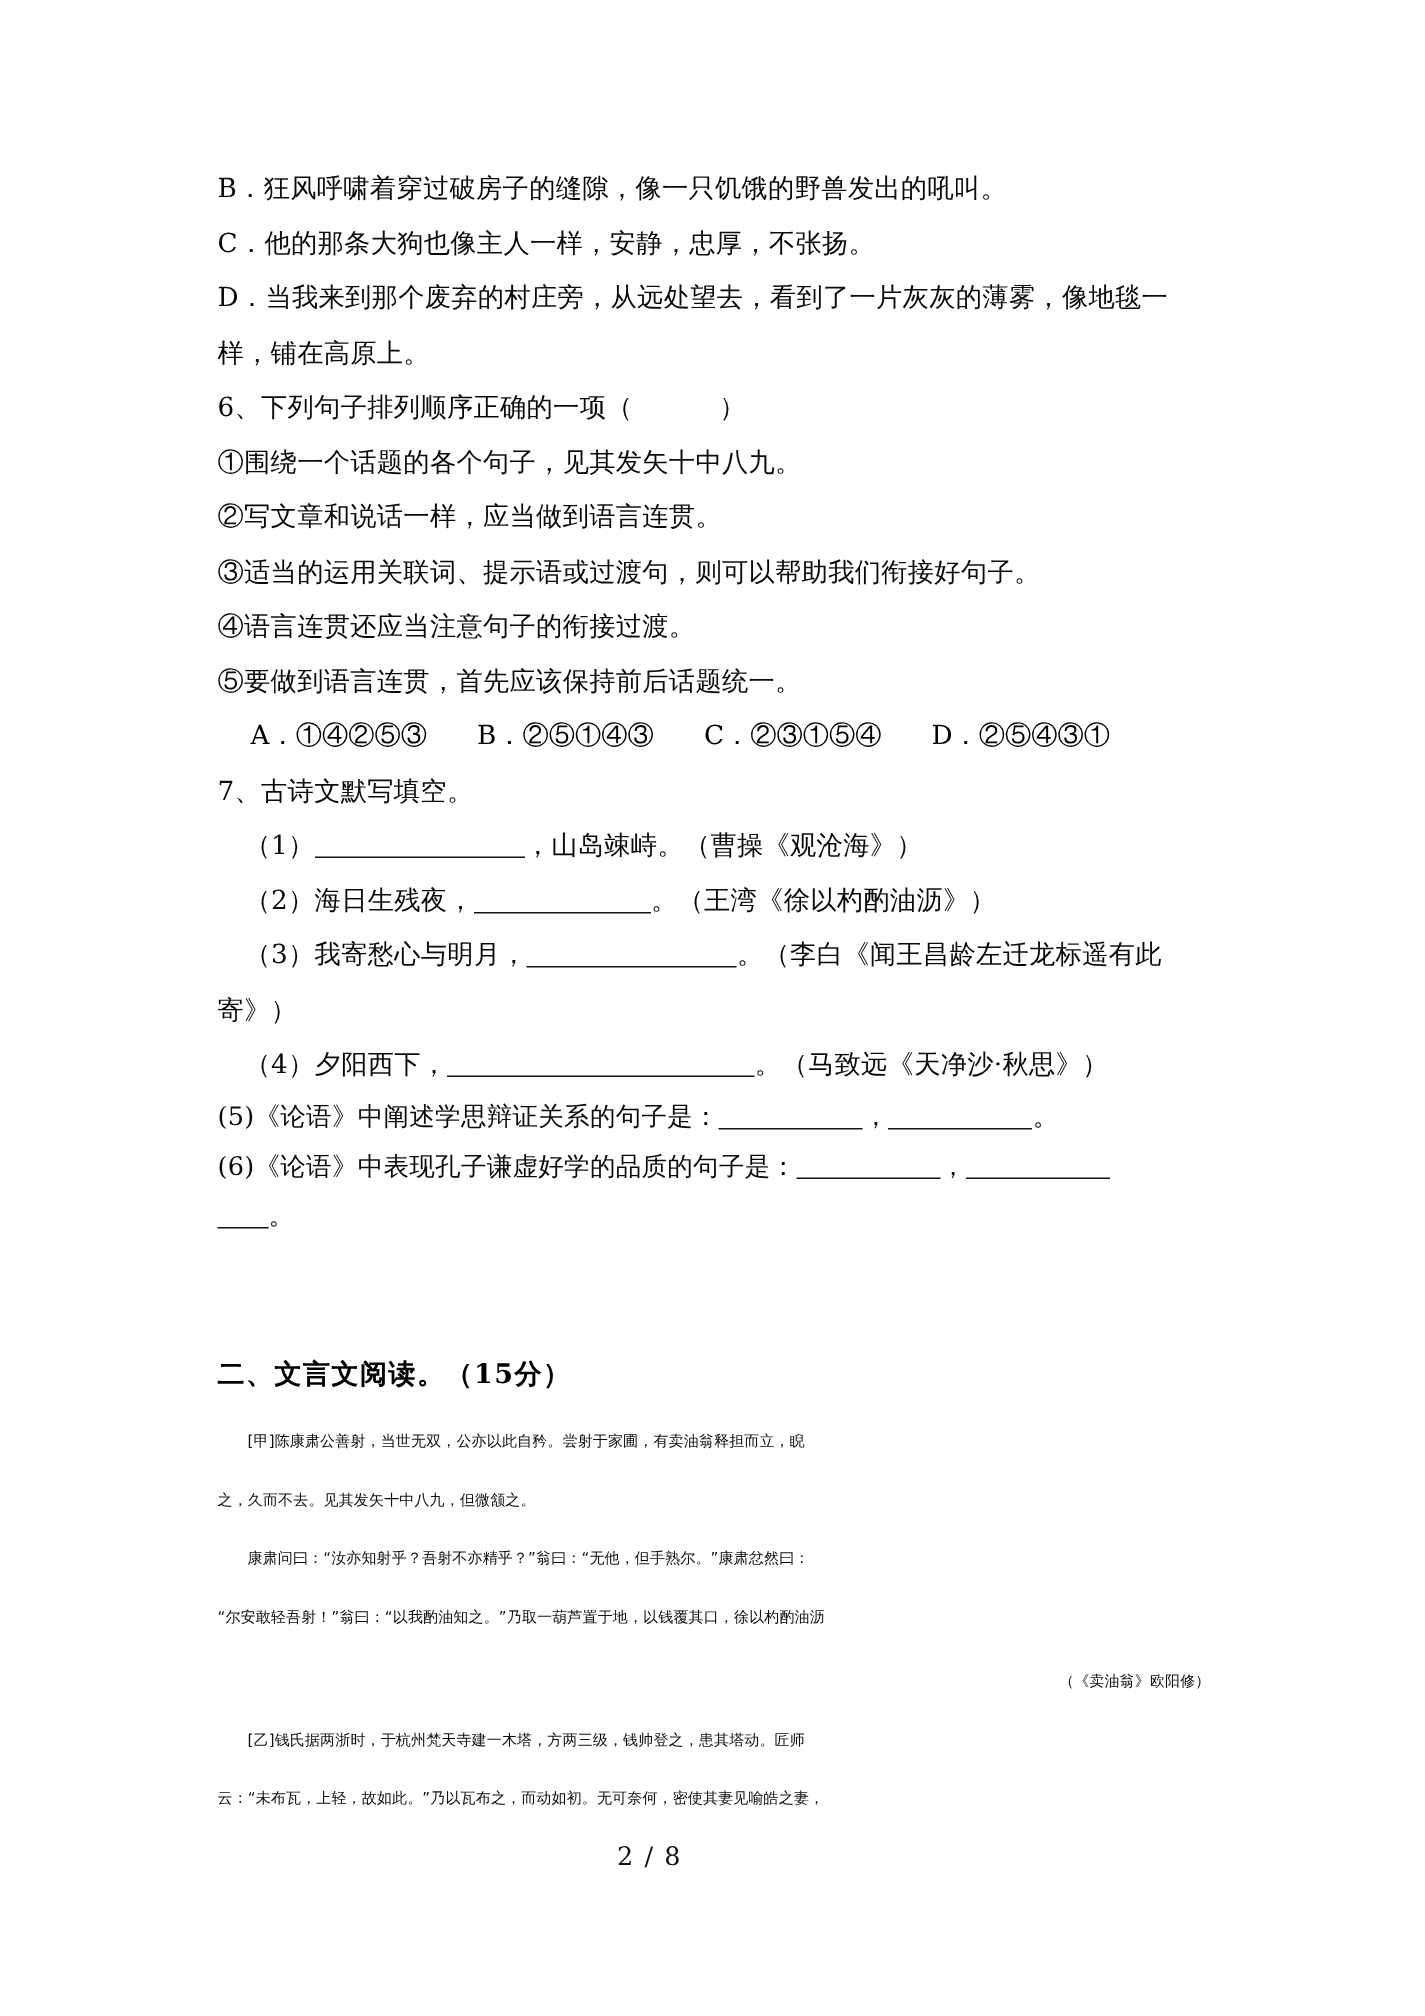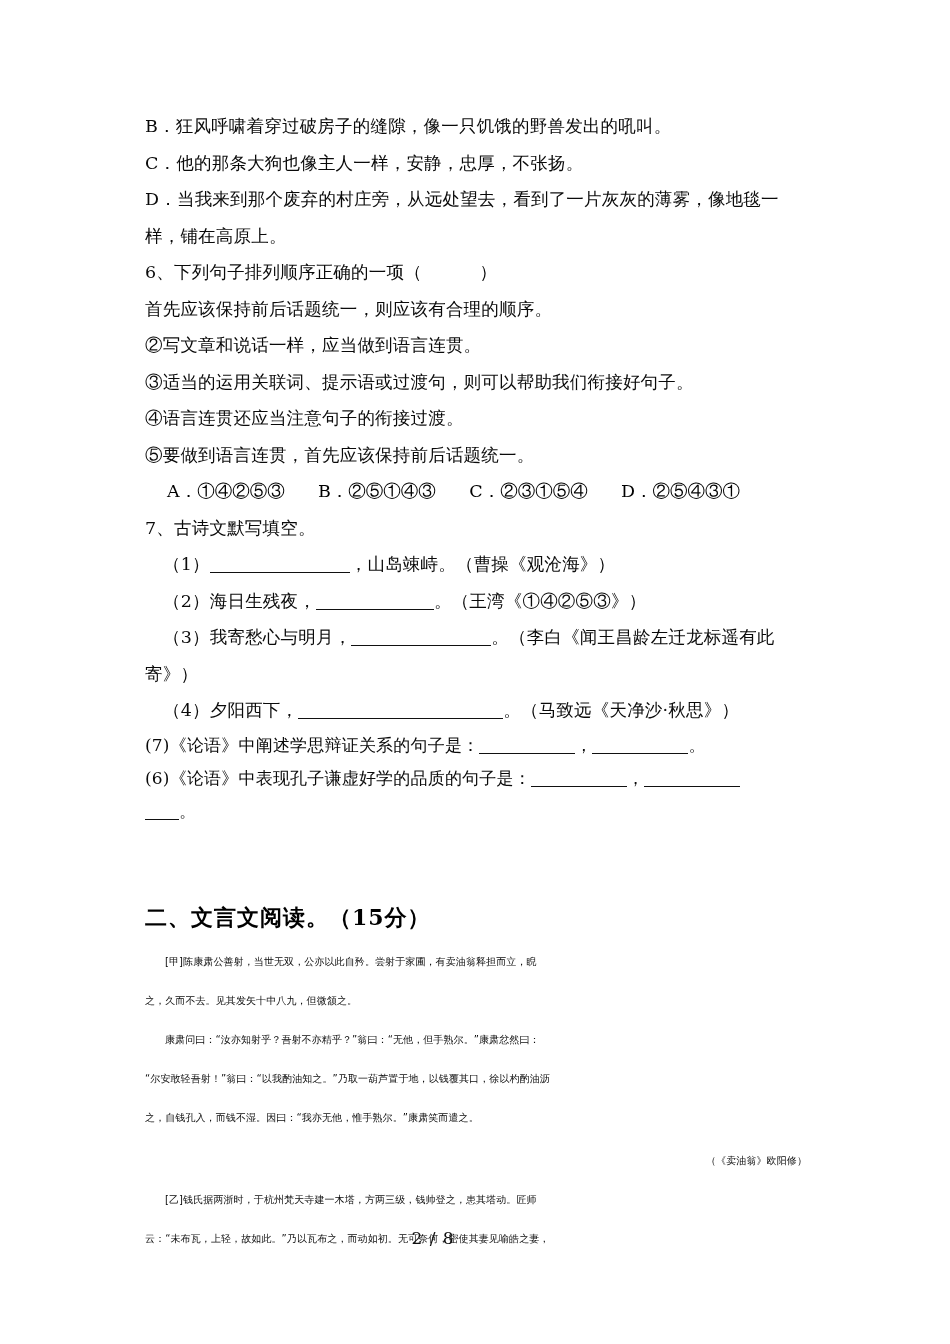--- a/index.html
+++ b/index.html
@@ -79,21 +79,21 @@
   .b-sm  { width: 96px; }
   .b-md  { width: 118px; }
   .b-lg  { width: 140px; }
   .b-xl  { width: 205px; }
   .b-xxl { width: 34px; }
 
   
   .sec-head {
     font-family: "DejaVu Serif", "Liberation Serif", serif;
     font-weight: bold;
-    font-size: 22px;
+    font-size: 18px;
     line-height: 38px;
     letter-spacing: 1px;
     margin-top: 70px;
     margin-bottom: 6px;
     color: #000;
   }
 
   
   .cls {
     font-family: "DejaVu Sans", "Liberation Sans", sans-serif;
@@ -130,50 +130,49 @@
 <div class="page">
 
   <div class="content">
 
     <div class="ln opt">B．狂风呼啸着穿过破房子的缝隙，像一只饥饿的野兽发出的吼叫。</div>
     <div class="ln opt">C．他的那条大狗也像主人一样，安静，忠厚，不张扬。</div>
     <div class="ln opt">D．当我来到那个废弃的村庄旁，从远处望去，看到了一片灰灰的薄雾，像地毯一</div>
     <div class="ln hang">样，铺在高原上。</div>
 
     <div class="ln">6、下列句子排列顺序正确的一项（          ）</div>
-    <div class="ln">首先应该保持前后话题统一，则应该有合理的顺序。</div>
+    <div class="ln">①围绕一个话题的各个句子，见其发矢十中八九。</div>
     <div class="ln">②写文章和说话一样，应当做到语言连贯。</div>
     <div class="ln">③适当的运用关联词、提示语或过渡句，则可以帮助我们衔接好句子。</div>
     <div class="ln">④语言连贯还应当注意句子的衔接过渡。</div>
     <div class="ln">⑤要做到语言连贯，首先应该保持前后话题统一。</div>
     <div class="choices">A．①④②⑤③      B．②⑤①④③      C．②③①⑤④      D．②⑤④③①</div>
 
     <div class="ln">7、古诗文默写填空。</div>
 
     <div class="ln indent1"><span>（1）</span><span class="blank b-lg"></span><span>，山岛竦峙。（曹操《观沧海》）</span></div>
 
-    <div class="ln indent1"><span>（2）海日生残夜，</span><span class="blank b-md"></span><span>。（王湾《①④②⑤③》）</span></div>
+    <div class="ln indent1"><span>（2）海日生残夜，</span><span class="blank b-md"></span><span>。（王湾《徐以杓酌油沥》）</span></div>
 
     <div class="ln indent1"><span>（3）我寄愁心与明月，</span><span class="blank b-lg"></span><span>。（李白《闻王昌龄左迁龙标遥有此</span></div>
     <div class="ln hang">寄》）</div>
 
     <div class="ln indent1"><span>（4）夕阳西下，</span><span class="blank b-xl"></span><span>。（马致远《天净沙·秋思》）</span></div>
 
-    <div class="ln tight"><span>(7)《论语》中阐述学思辩证关系的句子是：</span><span class="blank b-sm"></span><span>，</span><span class="blank b-sm"></span><span>。</span></div>
+    <div class="ln tight"><span>(5)《论语》中阐述学思辩证关系的句子是：</span><span class="blank b-sm"></span><span>，</span><span class="blank b-sm"></span><span>。</span></div>
 
     <div class="ln tight"><span>(6)《论语》中表现孔子谦虚好学的品质的句子是：</span><span class="blank b-sm"></span><span>，</span><span class="blank b-sm"></span></div>
     <div class="ln tight hang"><span class="blank b-xxl"></span><span>。</span></div>
 
     <div class="sec-head">二、文言文阅读。（15分）</div>
 
     <div class="cls para">[甲]陈康肃公善射，当世无双，公亦以此自矜。尝射于家圃，有卖油翁释担而立，睨</div>
     <div class="cls">之，久而不去。见其发矢十中八九，但微颔之。</div>
     <div class="cls para">康肃问曰：“汝亦知射乎？吾射不亦精乎？”翁曰：“无他，但手熟尔。”康肃忿然曰：</div>
     <div class="cls">“尔安敢轻吾射！”翁曰：“以我酌油知之。”乃取一葫芦置于地，以钱覆其口，徐以杓酌油沥</div>
-    <div class="cls">之，自钱孔入，而钱不湿。因曰：“我亦无他，惟手熟尔。”康肃笑而遣之。</div>
     <div class="cls attrib">（《卖油翁》欧阳修）</div>
 
     <div class="cls para">[乙]钱氏据两浙时，于杭州梵天寺建一木塔，方两三级，钱帅登之，患其塔动。匠师</div>
     <div class="cls">云：“未布瓦，上轻，故如此。”乃以瓦布之，而动如初。无可奈何，密使其妻见喻皓之妻，</div>
 
   </div>
 
   <div class="page-no">2 / 8</div>
 
 </div>

